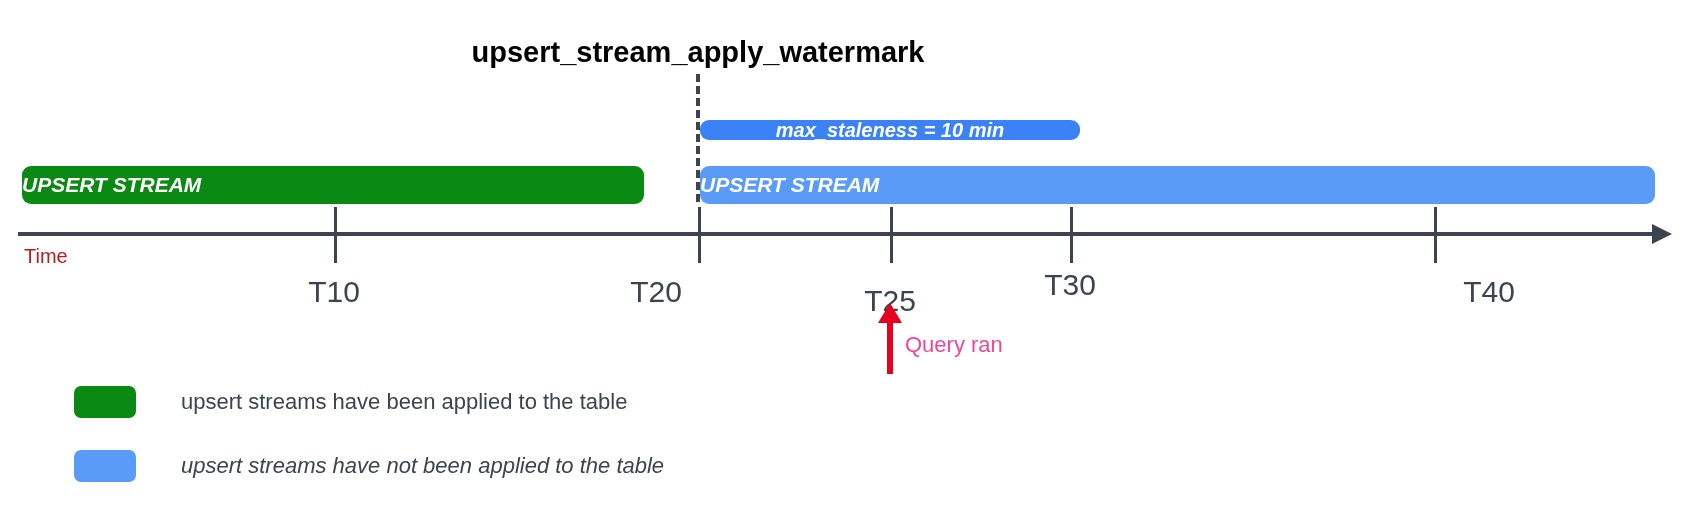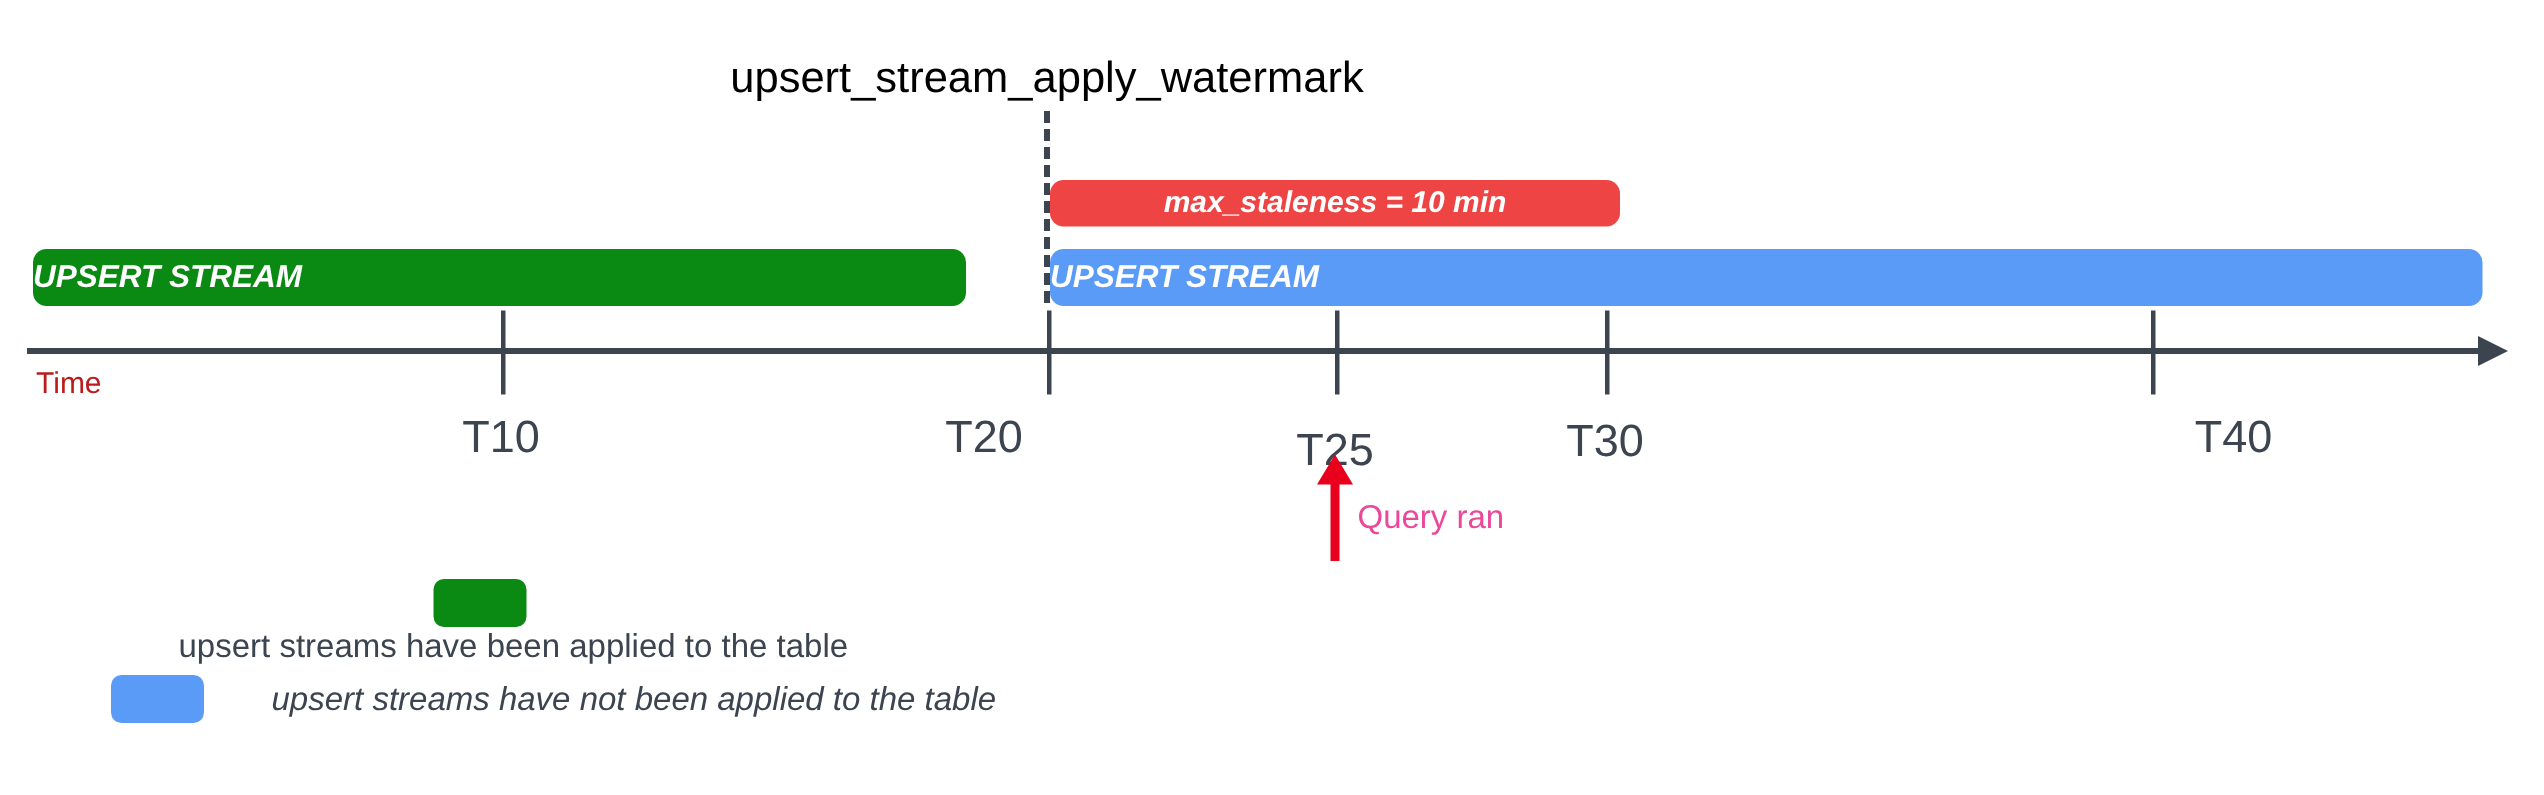--- a/index.html
+++ b/index.html
@@ -20,21 +20,21 @@
   }
 
   
   .title {
     position: absolute;
     left: 0;
     top: 36px;
     width: 1396px;
     text-align: center;
     font-size: 29px;
-    font-weight: normal;
+    font-weight: bold;
     color: #000000;
     letter-spacing: 0px;
     white-space: nowrap;
   }
 
   
   .watermark-line {
     position: absolute;
     left: 696px;
     top: 74px;
@@ -42,22 +42,22 @@
     height: 128px;
     border-left: 4px dashed #3c4450;
   }
 
   
   .staleness-bar {
     position: absolute;
     left: 700px;
     top: 120px;
     width: 380px;
-    height: 31px;
-    background: #ef4444;
+    height: 20px;
+    background: #3b82f6;
     border-radius: 9px;
     display: flex;
     align-items: center;
     justify-content: center;
   }
   .staleness-label {
     font-size: 20px;
     font-weight: bold;
     font-style: italic;
     color: #ffffff;
@@ -163,21 +163,21 @@
     white-space: nowrap;
   }
 
   
   .legend-row {
     position: absolute;
     left: 74px;
     display: flex;
     align-items: center;
   }
-  .legend-row.row-0 { top: 386px; flex-direction: column; }
+  .legend-row.row-0 { top: 386px; }
   .legend-row.row-1 { top: 450px; font-style: italic; }
   .legend-swatch {
     width: 62px;
     height: 32px;
     border-radius: 7px;
     flex: 0 0 auto;
   }
   .legend-text {
     margin-left: 45px;
     font-size: 22px;
@@ -213,21 +213,21 @@
   <div class="tick-mark" style="left:334px"></div>
   <div class="tick-label" style="left:334px">T10</div>
 
   <div class="tick-mark" style="left:698px"></div>
   <div class="tick-label" style="left:656px">T20</div>
 
   <div class="tick-mark" style="left:890px"></div>
   <div class="tick-label" style="left:890px;top:284px">T25</div>
 
   <div class="tick-mark" style="left:1070px"></div>
-  <div class="tick-label" style="left:1070px;top:278px">T30</div>
+  <div class="tick-label" style="left:1070px;top:268px">T30</div>
 
   <div class="tick-mark" style="left:1434px"></div>
   <div class="tick-label" style="left:1489px">T40</div>
 
   <div class="query-arrow-shaft"></div>
   <div class="query-arrow-head"></div>
   <div class="query-label">Query ran</div>
 
   <div class="legend-row row-0">
     <div class="legend-swatch" style="background:#0a8a12"></div>

